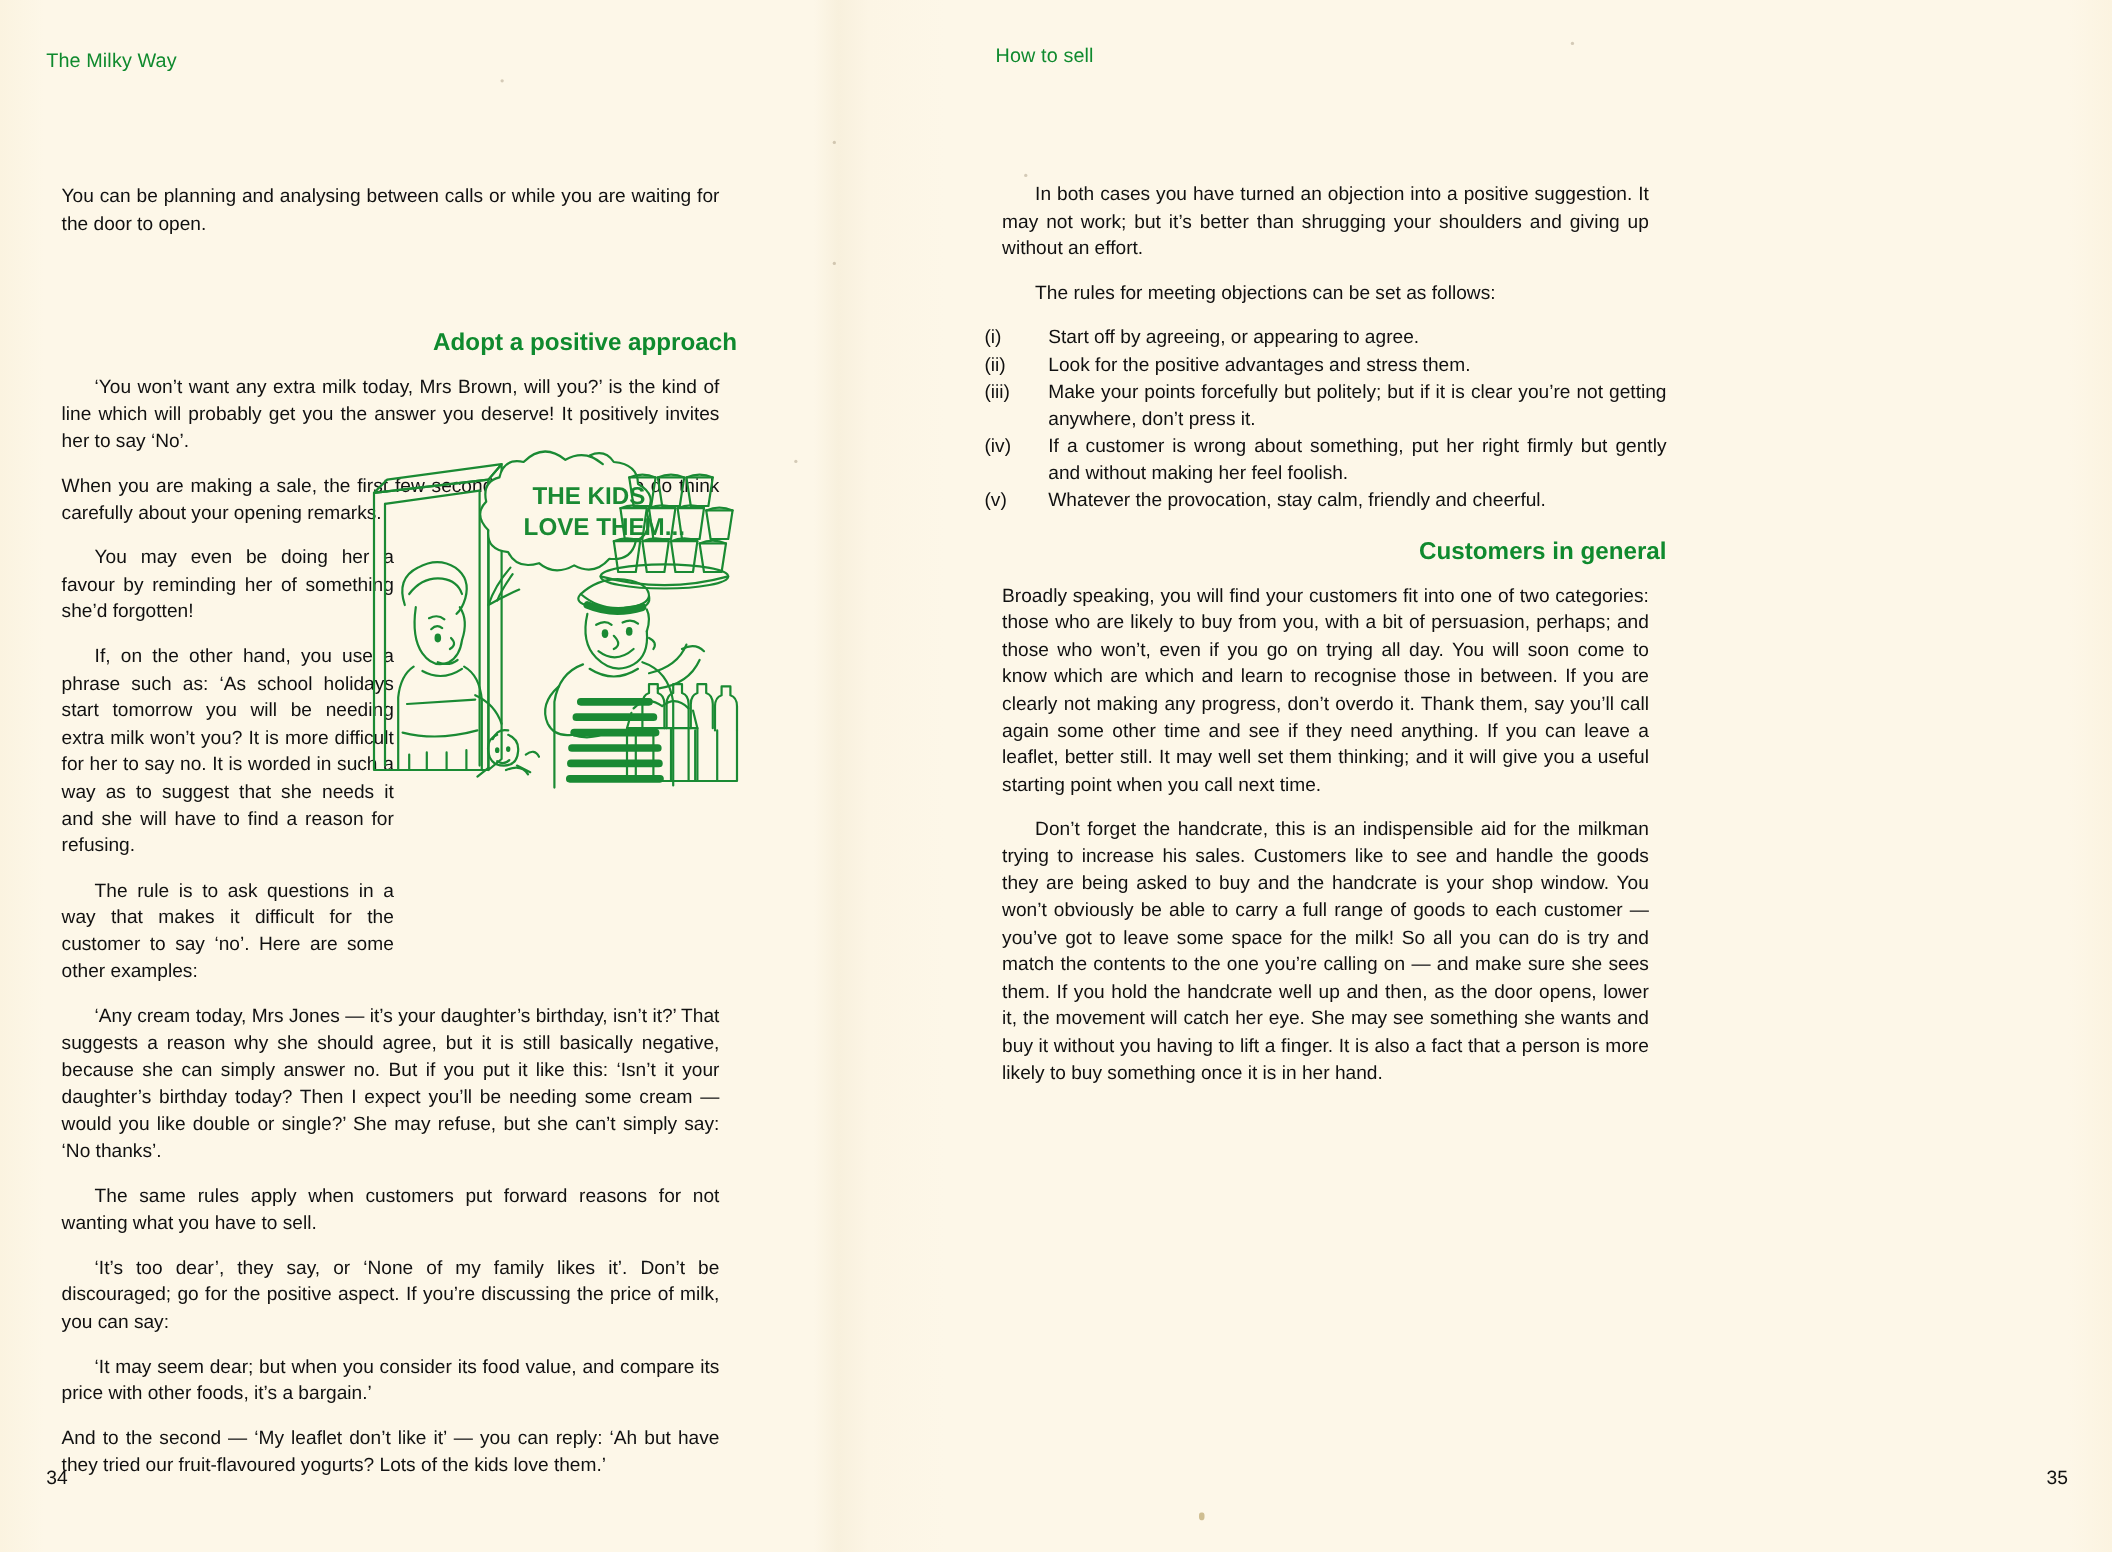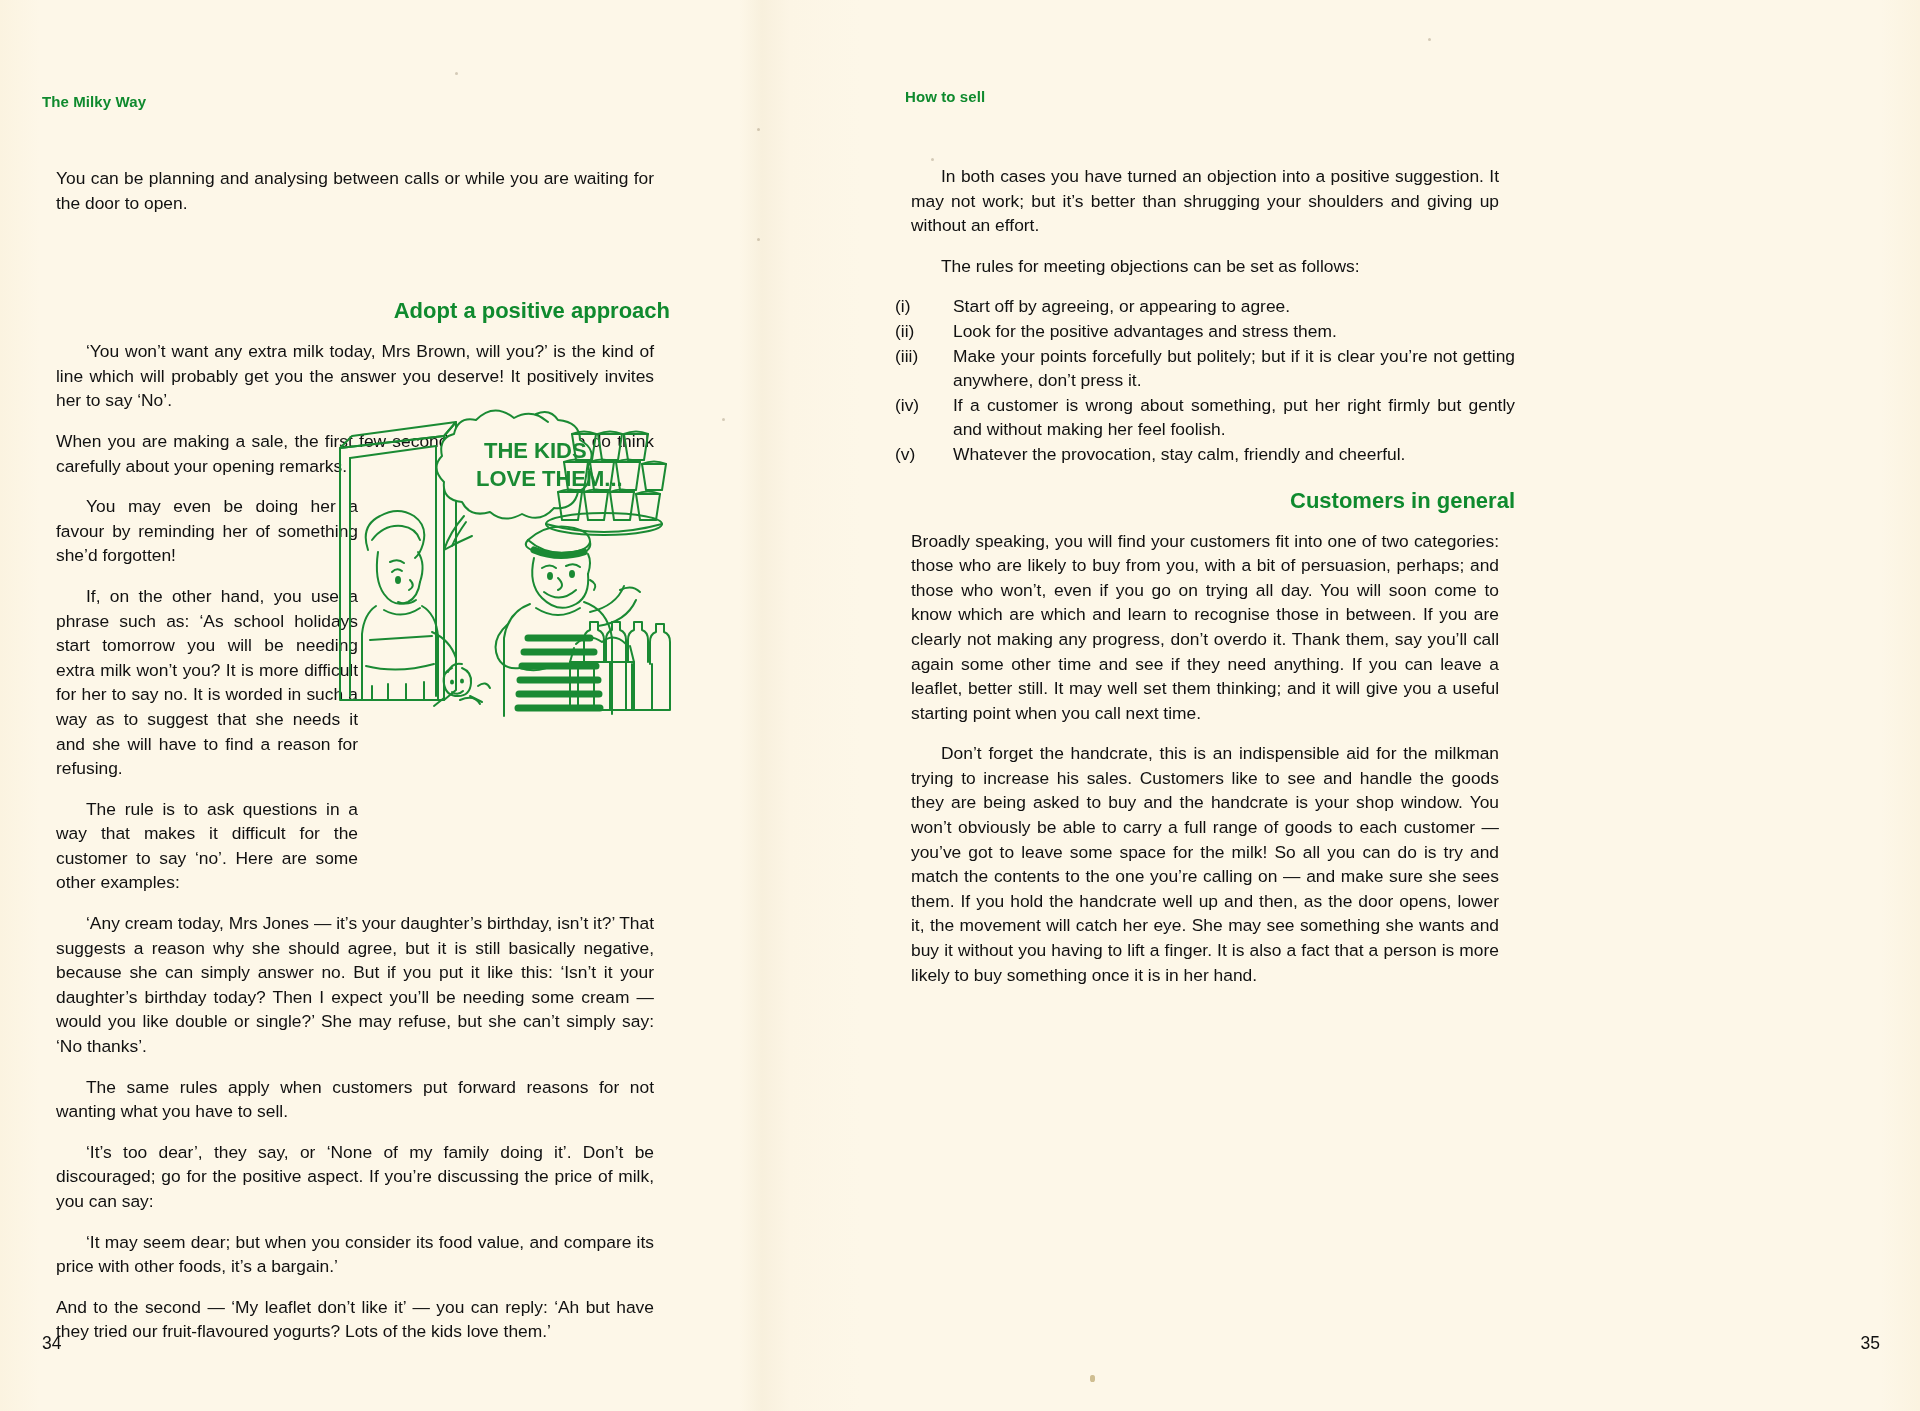--- a/index.html
+++ b/index.html
@@ -30,26 +30,25 @@
     position: absolute;
     top: 0;
     height: 1411px;
   }
   #page-left  { left: 0;    width: 790px; }
   #page-right { left: 860px; width: 1060px; }
 
   
   .running-head {
     position: absolute;
-    font-size: 15px;
-    font-weight: bold;
+    font-size: 18px;
+    font-weight: normal;
     color: #0f8a2e;
     letter-spacing: .1px;
     white-space: nowrap;
-    margin-top: 48px;
   }
   #head-left  { left: 42px; top: 45px; }
   #head-right { left: 45px; top: 40px; }
 
   
   .col {
     position: absolute;
     color: #111;
     font-size: 17.4px;
     line-height: 24.6px;
@@ -158,21 +157,21 @@
       <p class="para indent narrow">You may even be doing her a favour by reminding her of something she’d forgotten!</p>
 
       <p class="para indent narrow">If, on the other hand, you use a phrase such as: ‘As school holidays start tomorrow you will be needing extra milk won’t you? It is more difficult for her to say no. It is worded in such a way as to suggest that she needs it and she will have to find a reason for refusing.</p>
 
       <p class="para indent narrow">The rule is to ask questions in a way that makes it difficult for the customer to say ‘no’. Here are some other examples:</p>
 
       <p class="para indent">‘Any cream today, Mrs Jones — it’s your daughter’s birthday, isn’t it?’ That suggests a reason why she should agree, but it is still basically negative, because she can simply answer no. But if you put it like this: ‘Isn’t it your daughter’s birthday today? Then I expect you’ll be needing some cream — would you like double or single?’ She may refuse, but she can’t simply say: ‘No thanks’.</p>
 
       <p class="para indent">The same rules apply when customers put forward reasons for not wanting what you have to sell.</p>
 
-      <p class="para indent">‘It’s too dear’, they say, or ‘None of my family doing it’. Don’t be discouraged; go for the positive aspect. If you’re discussing the price of milk, you can say:</p>
+      <p class="para indent">‘It’s too dear’, they say, or ‘None of my family likes it’. Don’t be discouraged; go for the positive aspect. If you’re discussing the price of milk, you can say:</p>
 
       <p class="para indent">‘It may seem dear; but when you consider its food value, and compare its price with other foods, it’s a bargain.’</p>
 
       <p class="para">And to the second — ‘My leaflet don’t like it’ — you can reply: ‘Ah but have they tried our fruit-flavoured yogurts? Lots of the kids love them.’</p>
     </div>
 
     <div id="illustration">
       <svg viewBox="0 0 340 320" xmlns="http://www.w3.org/2000/svg" fill="none" stroke="#1a8a33" stroke-width="2" stroke-linecap="round" stroke-linejoin="round">
 
         <g>

